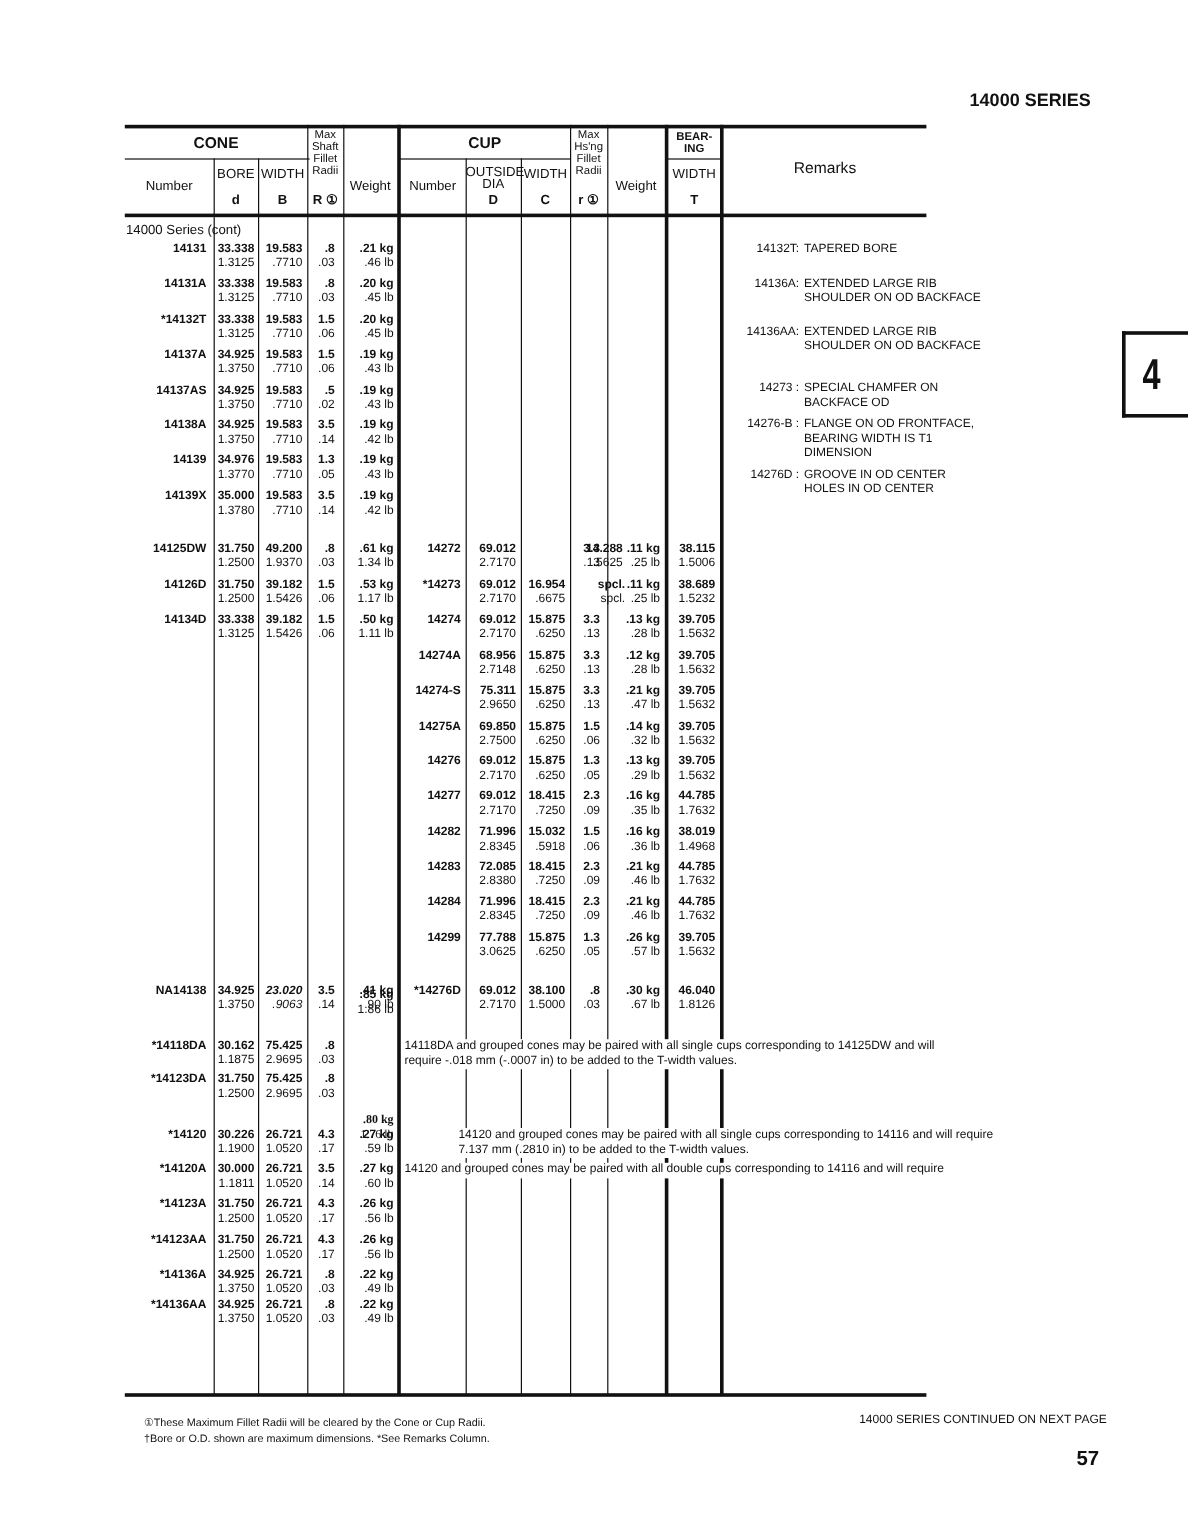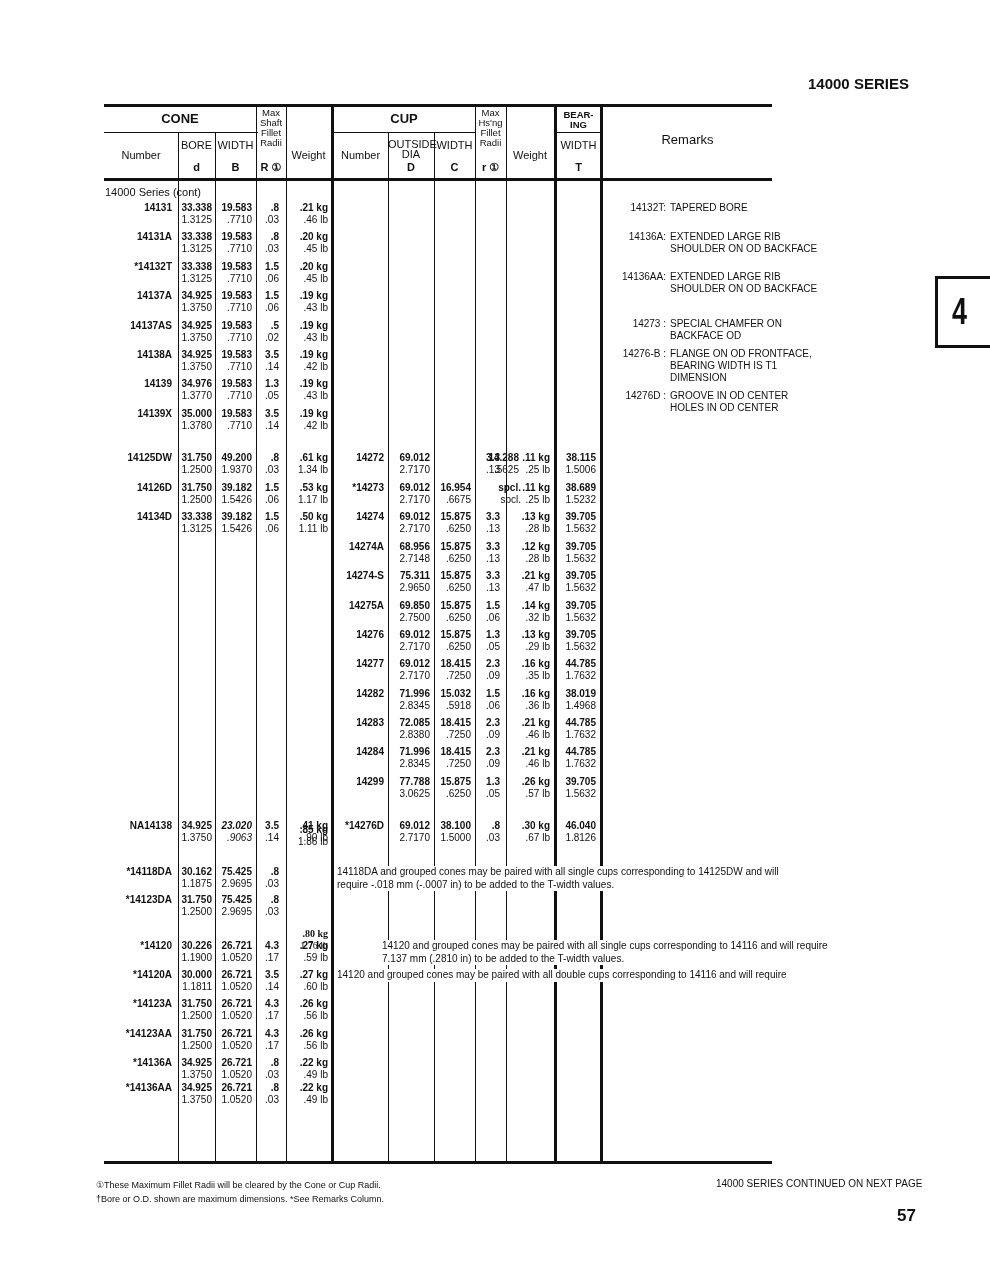--- a/index.html
+++ b/index.html
@@ -17,21 +17,21 @@
   .cell { position:absolute; font-size:10px; line-height:12px; white-space:nowrap; }
   .num { font-weight:bold; text-align:right; }
   .val { text-align:right; }
   .val .top { font-weight:bold; display:block; }
   .val .bot { display:block; }
   .section-label { position:absolute; left:1px; top:82px; font-size:11px; font-weight:normal; }
   .remark { position:absolute; font-size:10px; line-height:12px; }
   .remark .k { position:absolute; text-align:right; width:52px; left:0; }
   .remark .t { position:absolute; left:56px; width:160px; }
   .note { position:absolute; font-size:10px; line-height:12.5px; white-space:nowrap; }
-  .footnotes { position:absolute; left:96px; top:1178px; font-size:9px; line-height:14px; }
+  .footnotes { position:absolute; left:120px; top:1178px; font-size:9px; line-height:14px; }
   .cont { position:absolute; left:716px; top:1178px; font-size:10px; }
   .pagenum { position:absolute; left:897px; top:1206px; font-size:17px; font-weight:bold; }
 </style>
 </head>
 <body>
 
 <div class="series-title">14000 SERIES</div>
 <div class="tab-box">
     <span>4</span>
   </div>

